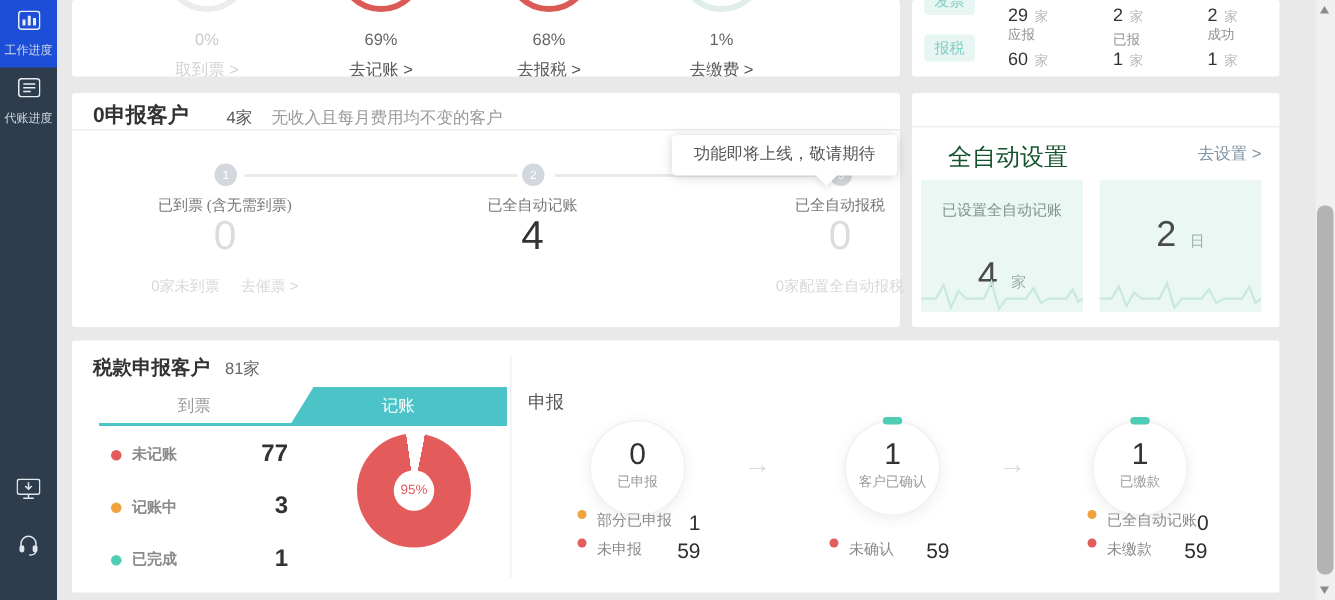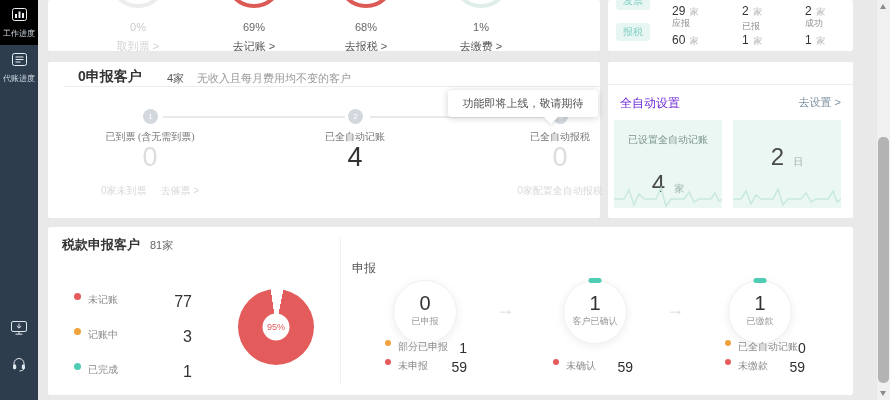--- a/index.html
+++ b/index.html
@@ -3,21 +3,21 @@
 <meta charset="utf-8">
 <style>
   * { margin:0; padding:0; box-sizing:border-box; }
   body { background:#cfcfcf; font-family:"Liberation Sans", sans-serif; }
   .screen { position:relative; width:890px; height:400px; background:#e9e9e9; overflow:hidden;
             font-family:"Liberation Sans", sans-serif; }
 
   
   .sidebar { position:absolute; left:0; top:0; width:38px; height:400px; background:#2e3d4e; z-index:10; }
   .side-item { width:100%; text-align:center; padding:7px 0 6px; cursor:pointer; }
-  .side-item.active { background:#000000; }
+  .side-item.active { background:#1d4ed8; }
   .side-label { display:block; font-size:8px; color:#cfd9e2; margin-top:3px; letter-spacing:0; }
   .side-bottom { position:absolute; bottom:6px; left:0; width:100%; text-align:center; }
   .side-bottom .bicon { display:block; margin:0 auto 18px; width:16px; cursor:pointer; }
 
   
   .panel { position:absolute; background:#fff; border-radius:2px; }
 
   
   .p-top-left { left:48px; top:0; width:552px; height:51px; overflow:hidden; }
   .ring-col { position:absolute; top:0; width:92px; text-align:center; }
@@ -34,21 +34,21 @@
   .p-top-right { left:608px; top:0; width:245px; height:51px; overflow:hidden; }
   .ts-badge { position:absolute; left:8px; background:#e8f6f3; color:#7fcfc2; font-size:10px;
               padding:2px 7px; border-radius:3px; }
   .ts-abs { position:absolute; white-space:nowrap; }
   .ts-label { font-size:9px; color:#909090; }
   .ts-val { font-size:12px; color:#333; }
   .ts-unit { font-size:9px; color:#b5b5b5; }
 
   
   .p-mid-left { left:48px; top:62px; width:552px; height:156px; }
-  .pml-header { position:absolute; left:16px; top:0; right:0; height:25px; border-bottom:1px solid #ededed; }
+  .pml-header { position:absolute; left:0; top:0; right:0; height:25px; border-bottom:1px solid #ededed; }
   .pml-title { position:absolute; left:14px; top:6px; font-size:14px; font-weight:bold; color:#333; }
   .pml-count { position:absolute; left:103px; top:9px; font-size:11px; color:#555; }
   .pml-sub { position:absolute; left:133px; top:9px; font-size:11px; color:#9a9a9a; }
   .step-line { position:absolute; top:54px; height:2px; background:#e9e9e9; }
   .step-dot { position:absolute; top:47px; width:15px; height:15px; border-radius:50%; background:#d2d8dd;
               color:#fff; font-size:8px; line-height:15px; text-align:center; }
   .step-label { position:absolute; top:68px; width:180px; text-align:center; font-size:10px; color:#777;font-family:Liberation Serif, serif; }
   .step-value { position:absolute; top:80px; width:180px; text-align:center; font-size:27px; color:#333; }
   .muted { color:#dcdcdc !important; }
   .step-note { position:absolute; top:122px; width:220px; text-align:center; font-size:10px; color:#d8d8d8; }
@@ -56,39 +56,39 @@
   .note-link { margin-left:14px; cursor:pointer; }
   .tooltip { position:absolute; left:400px; top:28px; width:150px; height:27px; background:#fff;
              border-radius:3px; box-shadow:0 1px 7px rgba(0,0,0,0.18); font-size:11px; color:#555;
              text-align:center; line-height:27px; z-index:5; }
   .tooltip-arrow { position:absolute; left:98px; bottom:-5px; width:10px; height:10px; background:#fff;
                    transform:rotate(45deg); box-shadow:2px 2px 4px rgba(0,0,0,0.08); }
 
   
   .p-mid-right { left:608px; top:62px; width:245px; height:156px; }
   .pmr-divider { position:absolute; top:22px; left:0; right:0; border-top:1px solid #efefef; }
-  .pmr-title { position:absolute; left:12px; top:33px; font-size:12px; color:#6d28d9; }
+  .pmr-title { position:absolute; left:24px; top:33px; font-size:16px; color:#14532d; }
   .pmr-link { position:absolute; right:12px; top:33px; font-size:11px; color:#7e93a2; cursor:pointer; }
   .mint-card { position:absolute; top:58px; width:108px; height:88px; background:#eaf7f2; overflow:hidden; }
   .mint-label { margin-top:13px; text-align:center; font-size:10px; color:#7d948e; }
   .mint-val { text-align:center; margin-top:23px; font-size:24px; color:#4a4a4a; }
   .mint-unit { font-size:10px; color:#9ab0a9; margin-left:9px; }
   .mint-ecg { position:absolute; bottom:0; left:0; }
 
   
   .p-bottom { left:48px; top:227px; width:805px; height:168px; }
   .pb-title { position:absolute; left:14px; top:9px; font-size:13px; color:#333; font-weight:bold; }
   .pb-count { position:absolute; left:102px; top:11px; font-size:11px; color:#666; }
   .tabs { position:absolute; left:18px; top:31px; width:272px; height:26px; border-bottom:2px solid #4cc3c6; }
   .tab-inactive { position:absolute; left:0; top:0; width:127px; height:26px; line-height:26px;
                   text-align:center; font-size:11px; color:#999; cursor:pointer; }
   .tab-active { position:absolute; left:127px; top:0; width:145px; height:26px; line-height:26px;
                 text-align:center; font-size:11px; color:#fff; background:#4cc3c6;
                 clip-path:polygon(16px 0, 100% 0, 100% 100%, 0 100%); cursor:pointer; }
-  .pb-legend-row { position:absolute; left:26px; width:118px; height:20px; display:flex; align-items:flex-start; }
+  .pb-legend-row { position:absolute; left:26px; width:118px; height:20px; display:flex; align-items:center;font-weight:bold; }
   .dot { width:7px; height:7px; border-radius:50%; margin-right:7px; flex:none; }
   .dot.red { background:#e45b5b; } .dot.orange { background:#f0a23c; } .dot.green { background:#4ecdb4; }
   .pb-legend-label { font-size:10px; color:#8a8a8a; }
   .pb-legend-val { margin-left:auto; font-size:16px; color:#333; }
   .pie { position:absolute; left:190px; top:62px; width:76px; height:76px; border-radius:50%;
          background:conic-gradient(from -8deg, #ffffff 0deg 19deg, #e45b5b 19deg 360deg); }
   .pie-center { position:absolute; left:50%; top:50%; transform:translate(-50%,-50%); width:27px; height:27px;
                 background:#fff; border-radius:50%; text-align:center; line-height:27px; font-size:9px; color:#e45b5b; }
   .vdiv { position:absolute; left:292px; top:10px; bottom:10px; width:1px; background:#f0f0f0; }
   .decl-title { position:absolute; left:304px; top:33px; font-size:12px; color:#555; }
@@ -247,20 +247,24 @@
       <svg class="mint-ecg" width="108" height="23" viewBox="0 0 108 23">
         <polyline points="0,14 8,14 13,6 18,19 23,10 28,14 40,14 45,4 50,20 55,14 68,14 73,8 78,17 83,14 95,14 100,6 104,17 108,14" fill="none" stroke="#c9e9de" stroke-width="1.5"></polyline>
       </svg>
     </div>
   </div>
 
   <div class="panel p-bottom">
     <span class="pb-title">税款申报客户</span>
     <span class="pb-count">81家</span>
 
+    <div class="tabs">
+      <div class="tab-inactive">到票</div>
+      <div class="tab-active">记账</div>
+    </div>
 
     <div class="pb-legend-row" style="top:66px">
       <span class="dot red"></span>
       <span class="pb-legend-label">未记账</span>
       <span class="pb-legend-val">77</span>
     </div>
     <div class="pb-legend-row" style="top:101px">
       <span class="dot orange"></span>
       <span class="pb-legend-label">记账中</span>
       <span class="pb-legend-val">3</span>

